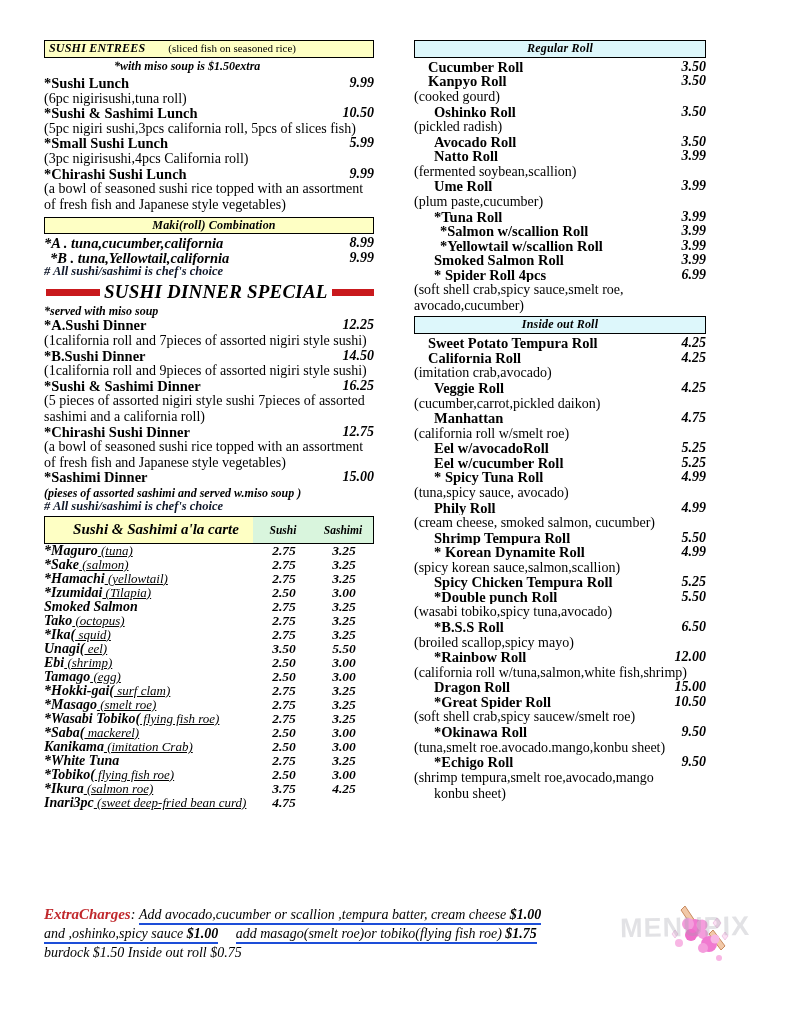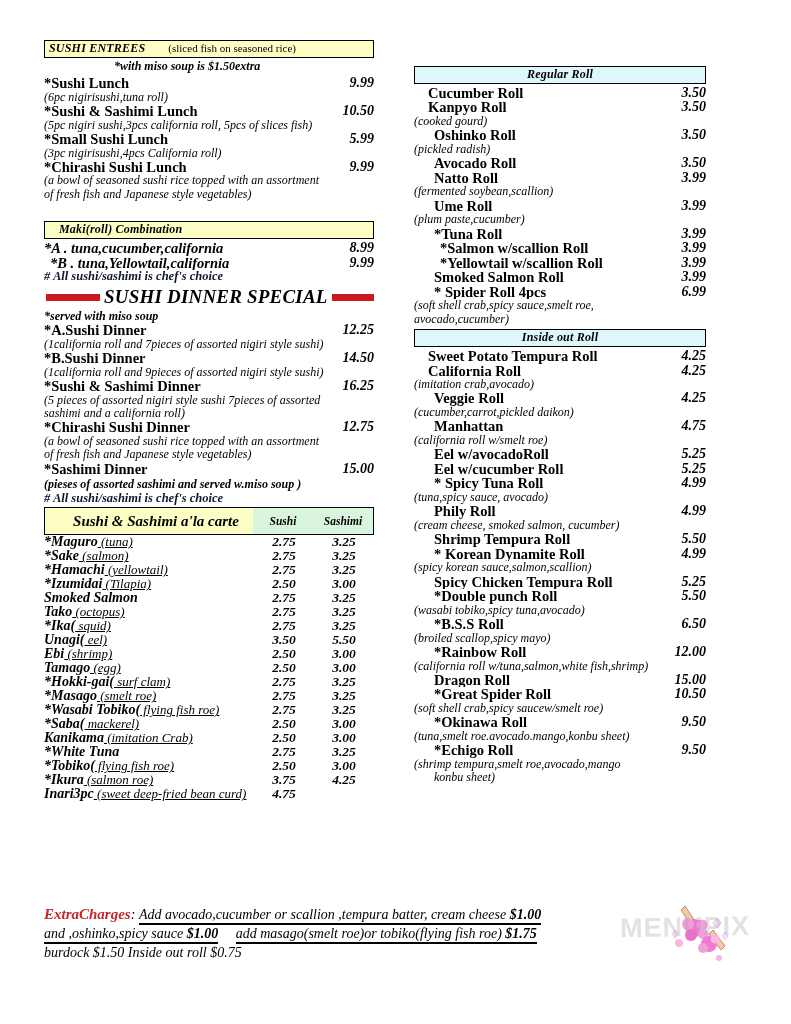--- a/index.html
+++ b/index.html
@@ -39,21 +39,21 @@
   .bar {
     border: 1.6px solid #000;
     box-sizing: border-box;
     padding: 1px 4px 2px 4px;
     margin-bottom: 2px;
     display: flex;
     align-items: baseline;
     line-height: 1.08;
   }
   .bar-yellow { background: #feffc4; }
-  .bar-cyan   { background: #ddf7fb; margin-top: 26px; }
+  .bar-cyan   { background: #ddf7fb; }
 
   .bar-title {
     font-style: italic;
     font-weight: bold;
     font-size: 12px;
     letter-spacing: .2px;
   }
   .bar-title.centered {
     width: 100%;
     text-align: center;
@@ -144,22 +144,21 @@
     font-size: 14px;
     width: 56px;
     text-align: right;
     flex: 0 0 auto;
   }
   .row.italicname .nm {
     font-style: italic;
   }
 
   .desc {
-    font-style: italic;
-    font-size: 12px;
+    font-size: 14px;
     line-height: 1.12;
     white-space: nowrap;
   }
 
   .note {
     color: #0f172a;
     font-style: italic;
     font-weight: bold;
     font-size: 12.5px;
     line-height: 1.1;
@@ -222,21 +221,21 @@
     font-style: italic;
     font-size: 14px;
   }
   .extra-label {
     color: #c0282c;
     font-weight: bold;
     font-style: italic;
     font-size: 15px;
   }
   .u-red {
-    border-bottom: 2px solid #000000;
+    border-bottom: 2px solid #1d4ed8;
     display: inline-block;
     padding-bottom: 0px;
   }
   .extra b { font-weight: bold; }
 
   
   .blossom {
     position: absolute;
     left: 655px;
     top: 898px;
@@ -291,21 +290,21 @@
       <div class="desc">(3pc nigirisushi,4pcs California roll)</div>
 
       <div class="row">
         <span class="nm">*Chirashi Sushi Lunch</span>
         <span class="pr">9.99</span>
       </div>
       <div class="desc">(a bowl of seasoned sushi rice topped with an assortment</div>
       <div class="desc">of fresh fish and Japanese style vegetables)</div>
     </div>
 
-    <div class="bar bar-yellow" style="margin-top:20px;padding-left:14px;">
+    <div class="bar bar-yellow" style="margin-top:4px;padding-left:14px;justify-content:center;">
       <span class="bar-title">Maki(roll) Combination</span>
     </div>
     <div>
       <div class="row italicname">
         <span class="nm">*A . tuna,cucumber,california</span>
         <span class="pr">8.99</span>
       </div>
       <div class="row italicname" style="padding-left:6px;">
         <span class="nm">*B . tuna,Yellowtail,california</span>
         <span class="pr">9.99</span>

